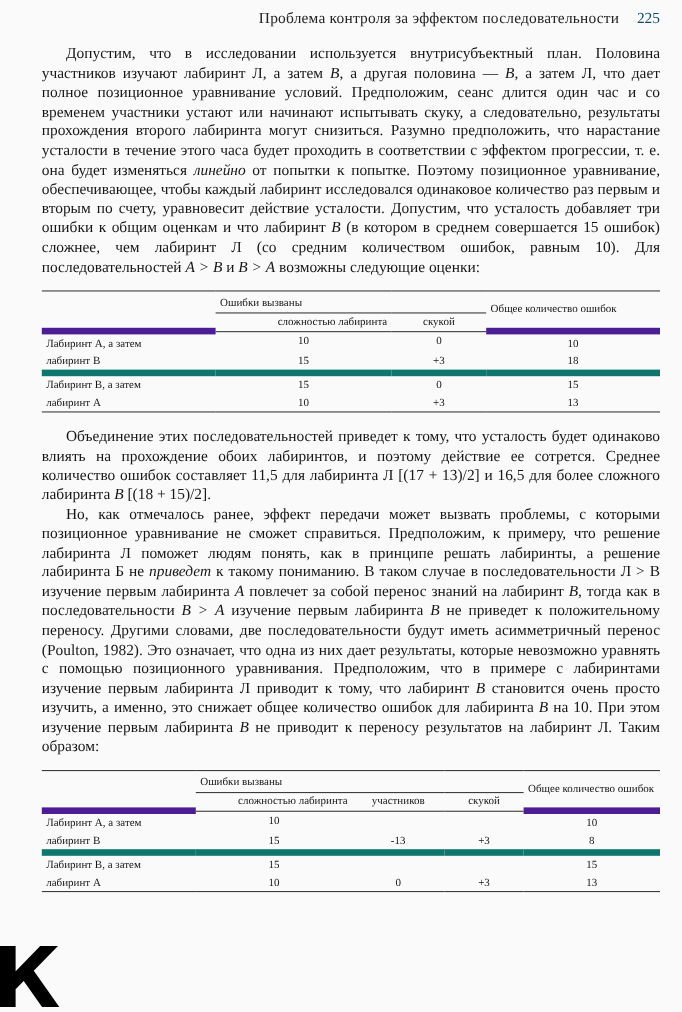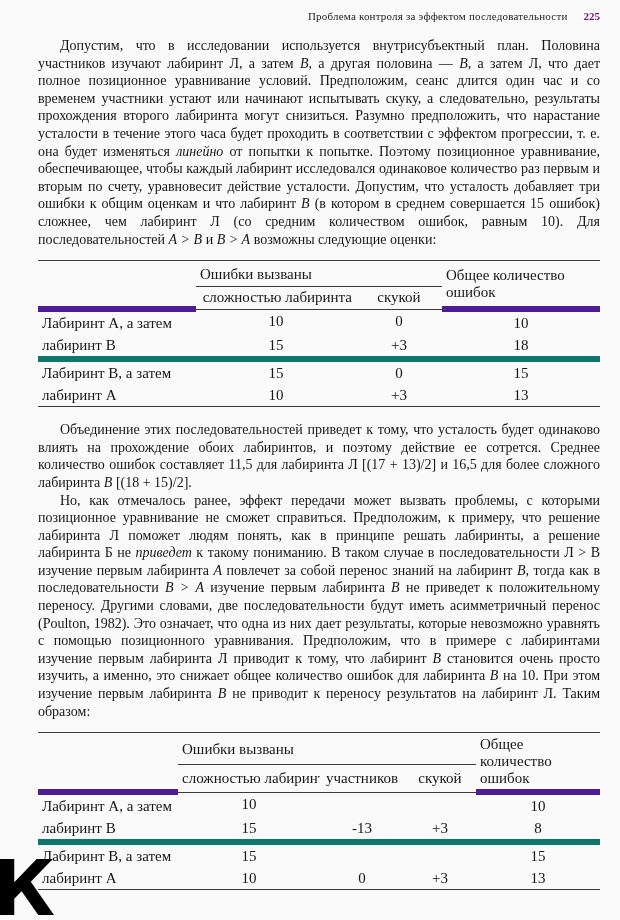--- a/index.html
+++ b/index.html
@@ -11,38 +11,38 @@
     font-family:"Liberation Serif", serif;
     overflow:hidden;
   }
   .page { position:absolute; inset:0; }
 
   
   .running-head {
     display:flex; justify-content:flex-end; align-items:baseline;
     gap:16px; padding:10px 20px 0 38px;
   }
-  .rh-title { font-size:11px; letter-spacing:.2px; color:#222; }
-  .rh-num   { font-size:11px; font-weight:bold; color:#701a75; }
+  .rh-title { font-size:14px; letter-spacing:.2px; color:#222; }
+  .rh-num   { font-size:14px; font-weight:normal; color:#0c4a6e; }
 
   
   .content { padding:0 20px 0 38px; }
   .body-p {
     font-size:14px; line-height:17.6px;
     text-align:justify; text-indent:22px; color:#161616;
   }
   .p-first { margin-top:15px; }
   .seg-i { font-style:italic; }
   .seg-b { font-weight:normal; }
 
   
   table.t {
     width:100%; border-collapse:collapse; table-layout:fixed;
     border-top:1px solid #3c3c3c; border-bottom:1px solid #3c3c3c;
-    font-size:15px; color:#161616;
+    font-size:10px; color:#161616;
   }
   .t1 { margin:12px 0 14px; }
   .t2 { margin:12px 0 10px; }
   table.t th, table.t td {
     font-weight:normal; padding:2.5px 4px; vertical-align:middle;
     white-space:nowrap; overflow:hidden;
   }
   table.t thead th.grp {
     text-align:left; padding-top:5px;
     border-bottom:1px solid #3c3c3c;

